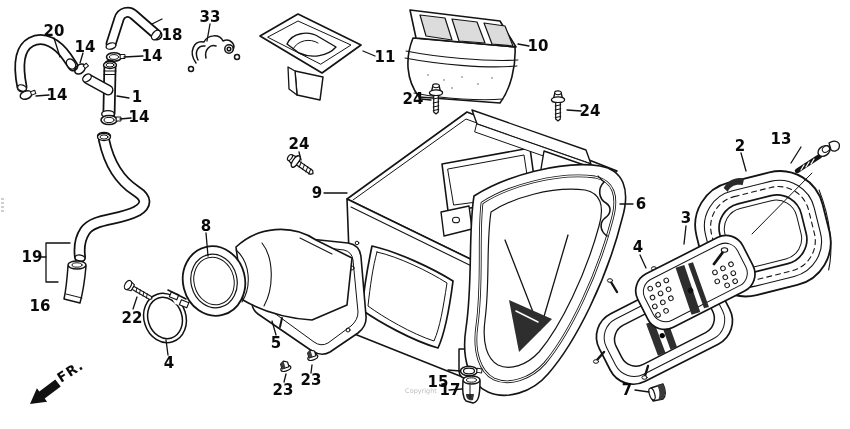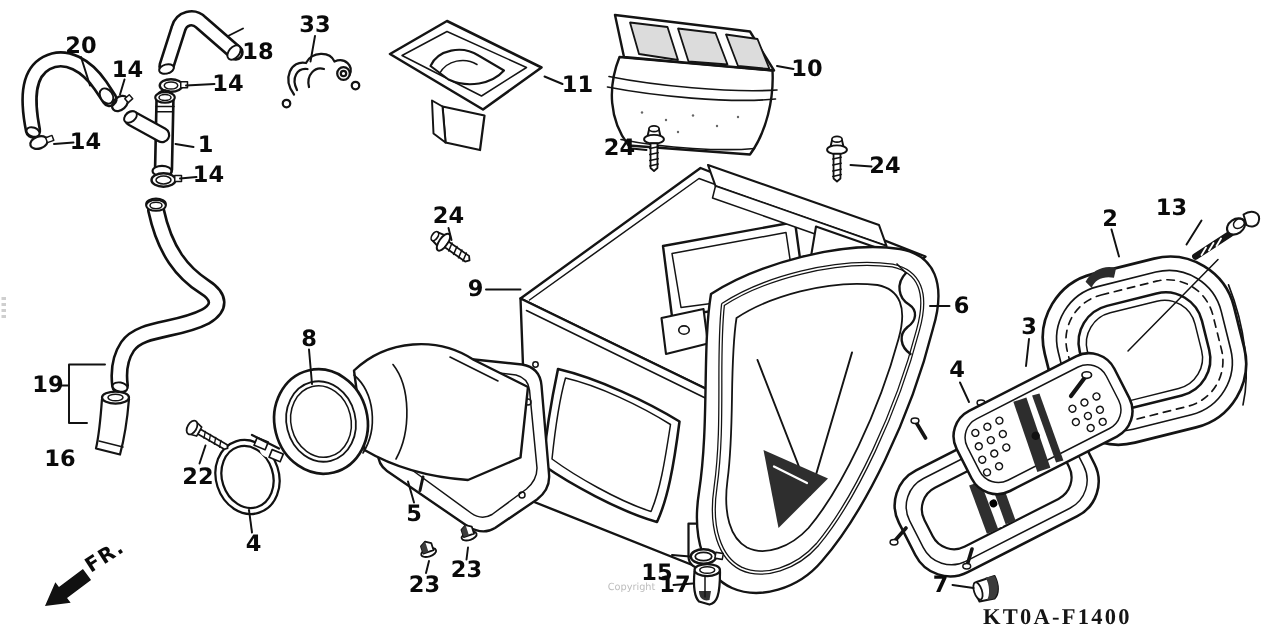--- a/index.html
+++ b/index.html
@@ -330,21 +330,20 @@
     <path d="M41,257 L46,257"></path>
     <path d="M70,243 L46,243 L46,282 L58,282"></path>
   </g>
 
   <g>
     <path d="M55.3,379.4 L60.7,386.6 L44.7,398.6 L47.1,401.8 L30,404 L36.9,388.2 L39.3,391.4 Z" fill="#111" stroke="none"></path>
   </g>
 </svg>
 
 <span class="fr-label">FR.</span>
-<div class="code">KT0A-F1400</div>
 <div class="wm" style="left:421px;top:387px;">Copyright</div>
 <div class="edge-artifact"></div>
 
 <div class="callout-layer">
       <span class="callout" style="left: 54px; top: 31px;">20</span>
       <span class="callout" style="left: 172px; top: 35px;">18</span>
       <span class="callout" style="left: 210px; top: 17px;">33</span>
       <span class="callout" style="left: 85px; top: 47px;">14</span>
       <span class="callout" style="left: 152px; top: 56px;">14</span>
       <span class="callout" style="left: 57px; top: 95px;">14</span>

